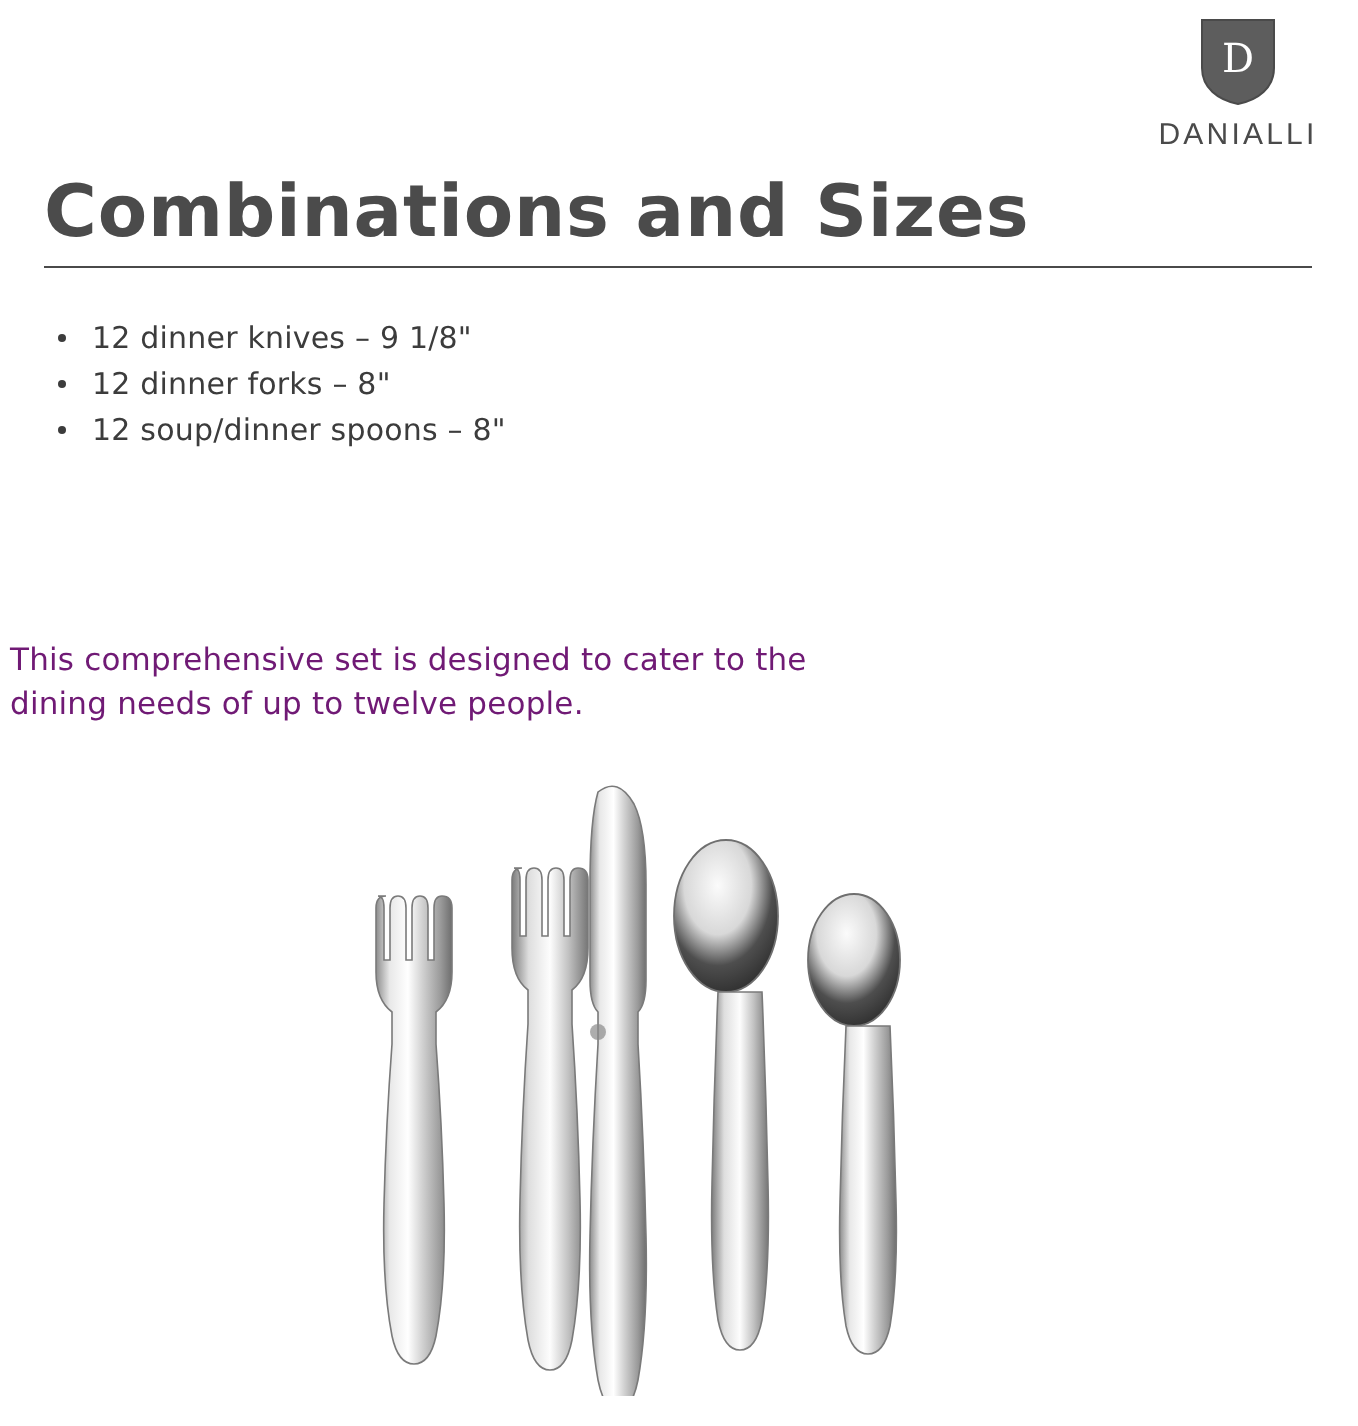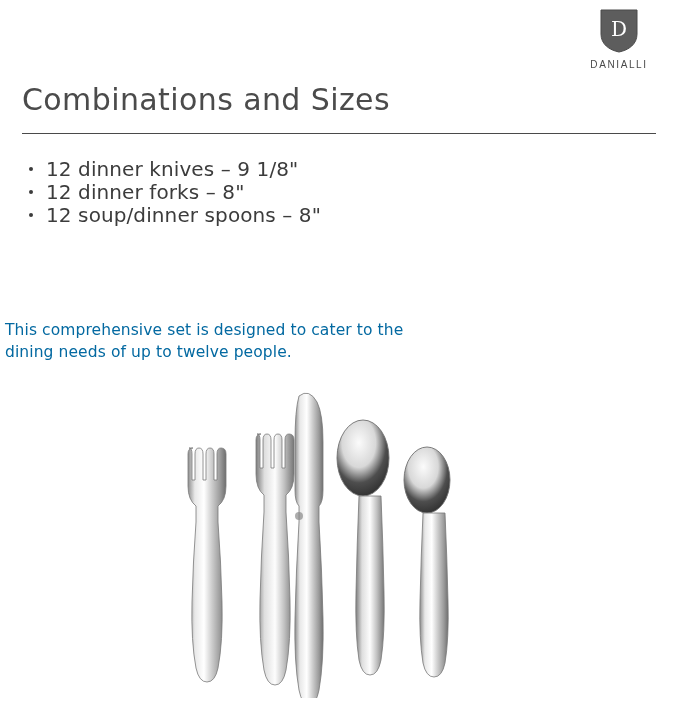--- a/index.html
+++ b/index.html
@@ -33,33 +33,33 @@
   }
   .brand-shield {
     width: 40px;
     height: 46px;
     margin: 0 auto;
     position: relative;
   }
   .brand-shield svg { display: block; }
   .brand-name {
     margin-top: 5px;
-    font-size: 10px;
+    font-size: 15px;
     letter-spacing: 1.6px;
     color: #4a4a4a;
     font-family: "Liberation Sans", sans-serif;
   }
 
   
   .title {
     position: absolute;
     left: 22px;
     top: 62px;
-    font-size: 30px;
-    font-weight: 400;
+    font-size: 36px;
+    font-weight: 700;
     letter-spacing: 0.4px;
     color: #4b4b4b;
     font-family: "DejaVu Sans", sans-serif;
   }
 
   .rule {
     position: absolute;
     left: 22px;
     top: 133px;
     width: 634px;
@@ -73,21 +73,21 @@
     left: 22px;
     top: 158px;
     width: 600px;
     list-style: none;
     margin: 0;
     padding: 0;
   }
   .bullets li {
     position: relative;
     padding-left: 24px;
-    font-size: 20px;
+    font-size: 15px;
     line-height: 23px;
     color: #3c3c3c;
     font-family: "DejaVu Sans", sans-serif;
     letter-spacing: 0.1px;
   }
   .bullets li::before {
     content: "";
     position: absolute;
     left: 7px;
     top: 9px;
@@ -98,21 +98,21 @@
   }
 
   
   .paragraph {
     position: absolute;
     left: 5px;
     top: 303px;
     width: 430px;
     font-size: 15.5px;
     line-height: 22px;
-    color: #0369a1;
+    color: #701a75;
     font-family: "DejaVu Sans", sans-serif;
     letter-spacing: 0.1px;
   }
 
   
   .product-image {
     position: absolute;
     left: 155px;
     top: 378px;
     width: 340px;

